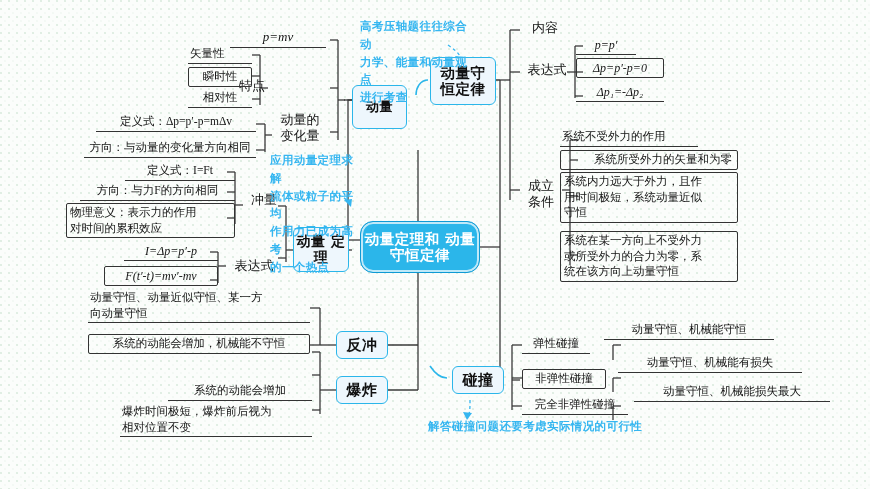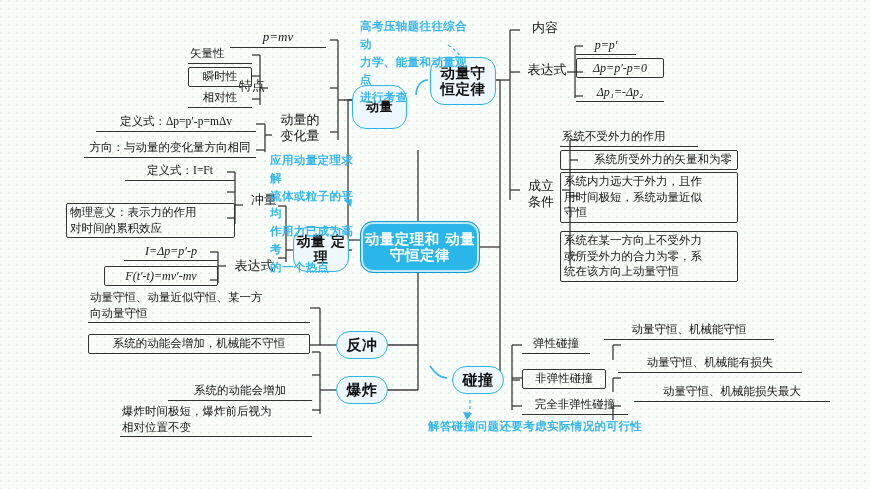--- a/index.html
+++ b/index.html
@@ -14,21 +14,21 @@
     position:relative;
   }
   #canvas{position:absolute;inset:0;}
   svg.lines{position:absolute;left:0;top:0;width:870px;height:489px;pointer-events:none;}
 
   .node{
     position:absolute;
     box-sizing:border-box;
     border:1.6px solid #2bb6ea;
     background:#eef7fd;
-    border-radius:14px;
+    border-radius:6px;
     color:#111;
     font-weight:bold;
     display:flex;align-items:center;justify-content:center;
     text-align:center;
     line-height:1.12;
     letter-spacing:.5px;
     font-family:"DejaVu Sans","Liberation Sans",sans-serif;
   }
   .node.central{
     background:#2bb6ea;
@@ -225,20 +225,21 @@
   <div class="leaf u" style="left:84px;top:140px;width:172px;text-align:center;">方向：与动量的变化量方向相同</div>
 
   <div class="node" style="left:293px;top:227px;width:56px;height:45px;font-size:14px;">
     <span>动量
 定理</span>
   </div>
 
   <div class="mid" style="left:244px;top:192px;width:40px;">冲量</div>
 
   <div class="leaf u" style="left:125px;top:163px;width:110px;text-align:center;">定义式：I=Ft</div>
+  <div class="leaf u" style="left:80px;top:183px;width:155px;text-align:center;">方向：与力F的方向相同</div>
   <div class="leaf box" style="left:66px;top:203px;width:169px;text-align:left;">物理意义：表示力的作用
 对时间的累积效应</div>
 
   <div class="mid" style="left:226px;top:258px;width:56px;">表达式</div>
 
   <div class="leaf u formula" style="left:124px;top:243px;width:94px;text-align:center;font-size:12px;">I=Δp=p′-p</div>
   <div class="leaf box formula" style="left:104px;top:266px;width:114px;text-align:center;font-size:12px;">F(t′-t)=mv′-mv</div>
 
   <div class="node" style="left:336px;top:331px;width:52px;height:28px;font-size:15px;">
     <span>反冲</span>

